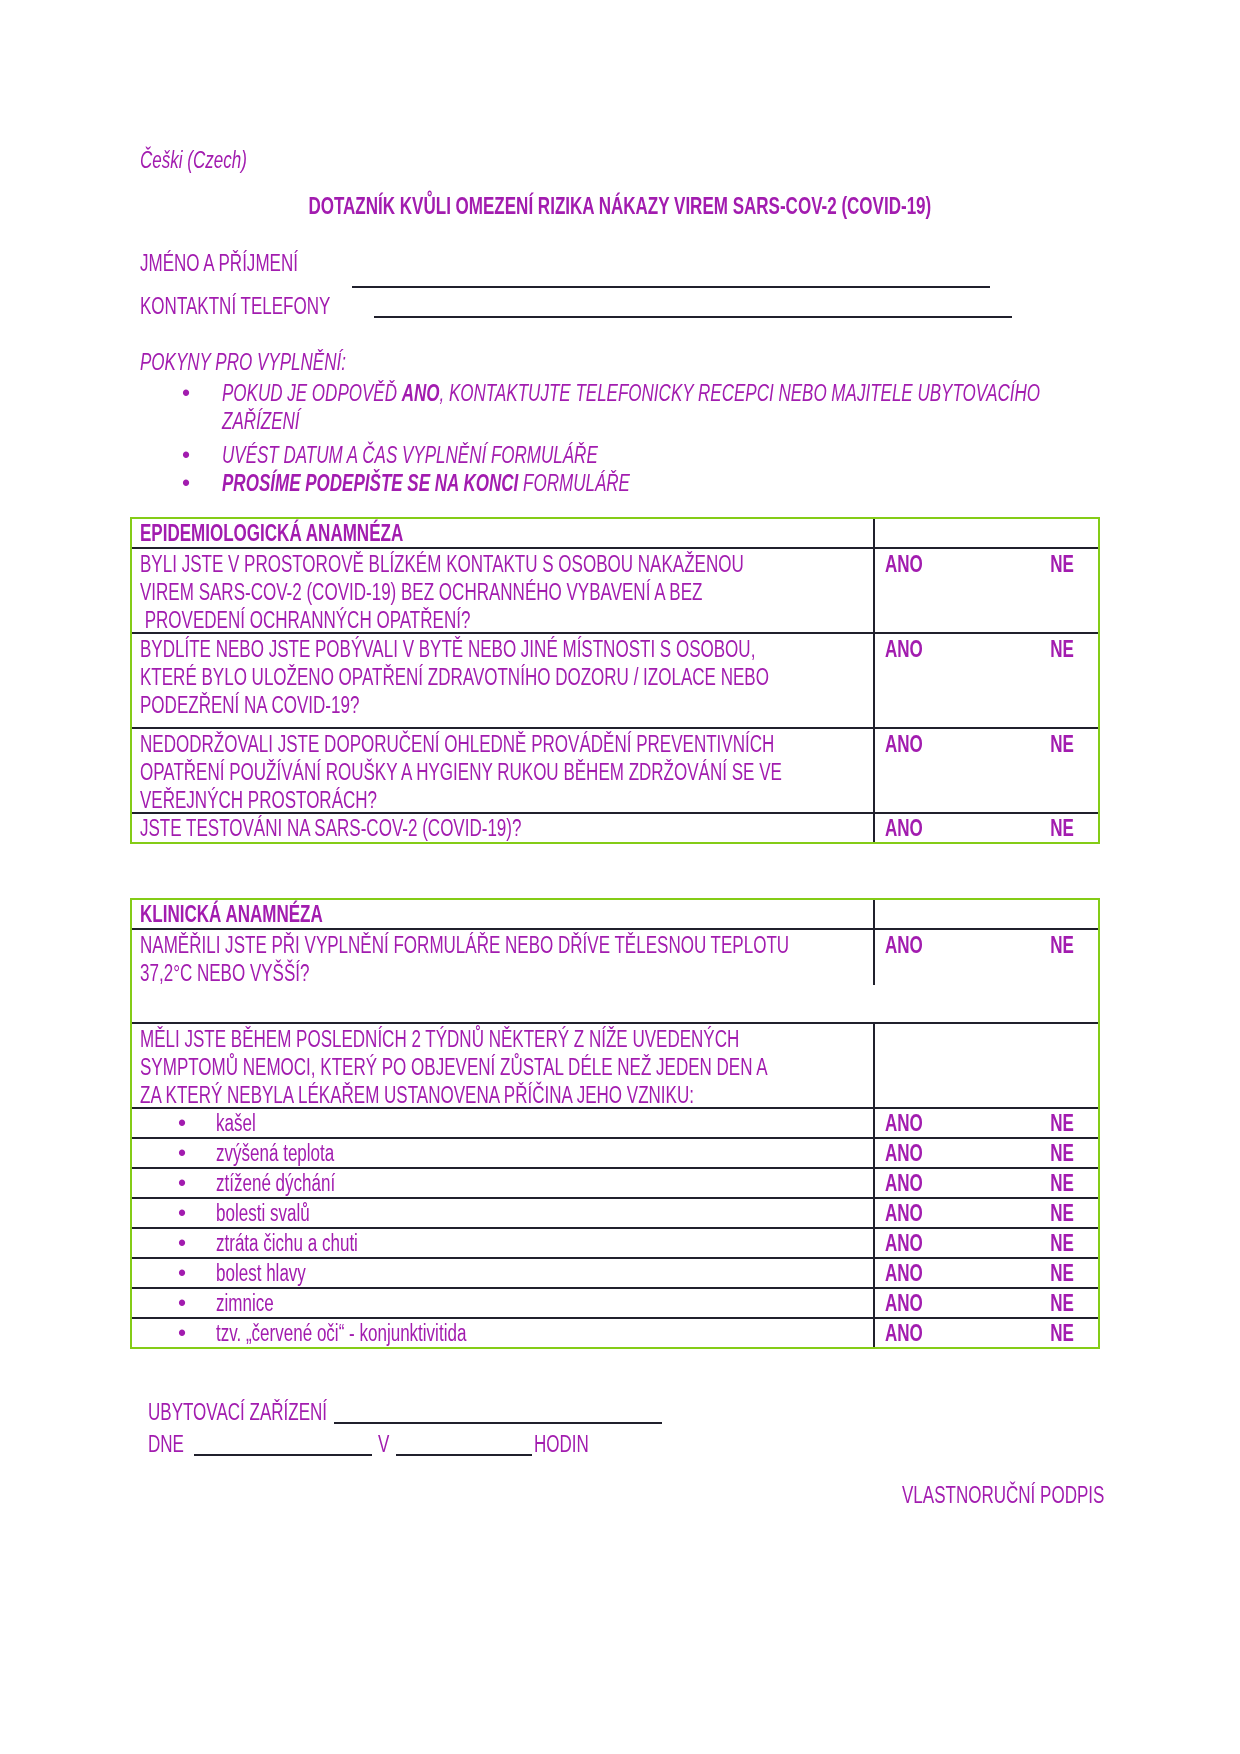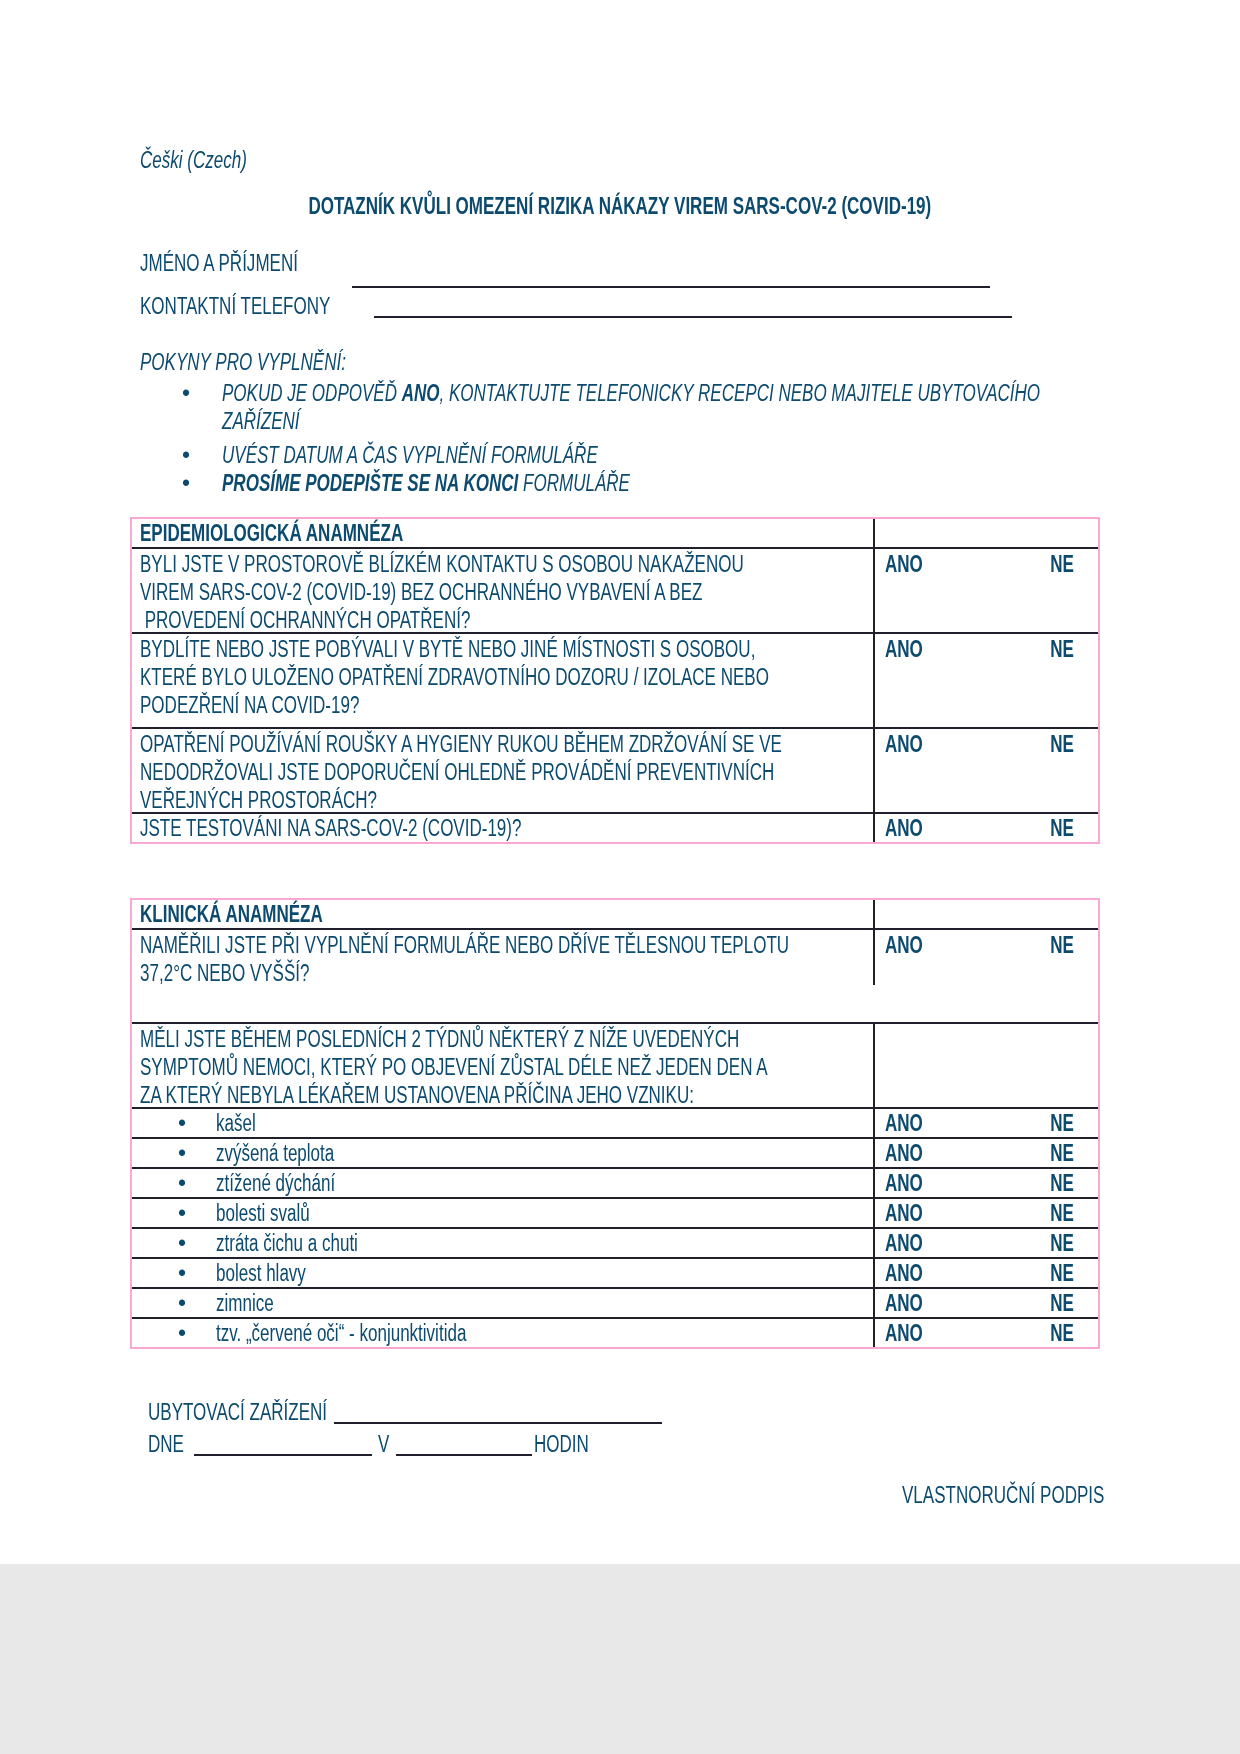--- a/index.html
+++ b/index.html
@@ -1,30 +1,30 @@
 <!DOCTYPE html>
 <html><head>
 <meta charset="utf-8">
 <style>
   html,body{margin:0;padding:0;background:#e8e8e8;}
   .page{
-    position:relative;width:1240px;height:1564px;background:#ffffff;
-    font-family:"Liberation Sans", sans-serif;color:#0c4a6e;
+    position:relative;width:1240px;height:1754px;background:#ffffff;
+    font-family:"Liberation Sans", sans-serif;color:#a21caf;
     font-size:23px;line-height:28px;overflow:hidden;margin:0 auto;
   }
   .abs{position:absolute;}
   .cond,.cond-c,.cond-r{display:inline-block;white-space:pre;transform:scaleX(0.74);}
   .cond{transform-origin:0 50%;}
   .cond-c{transform-origin:50% 50%;}
   .cond-r{transform-origin:100% 50%;}
   .b{font-weight:700;}
   .i{font-style:italic;}
   .title-wrap{left:0;top:192px;width:1240px;text-align:center;}
   .fline{position:absolute;height:0;border-bottom:2px solid #20202c;}
-  .tbl{position:absolute;left:130px;width:966px;border:2px solid #f9a8d4;}
+  .tbl{position:absolute;left:130px;width:966px;border:2px solid #84cc16;}
   .row{display:flex;border-top:2px solid #20202c;box-sizing:border-box;}
   .row.first{border-top:none;}
   .qcell{flex:1 1 auto;padding:1px 0 0 8px;box-sizing:border-box;overflow:hidden;}
   .acell{flex:0 0 225px;border-left:2px solid #20202c;box-sizing:border-box;
          display:flex;justify-content:space-between;align-items:flex-start;
          padding:1px 24px 0 10px;}
   .acell.mid{align-items:center;padding-top:0;}
   .hrow .qcell{display:flex;align-items:center;padding-top:0;}
   .symcell{flex:1 1 auto;display:flex;align-items:center;box-sizing:border-box;overflow:hidden;}
   .symbullet{margin-left:46px;}
@@ -104,22 +104,22 @@
         <div class="qline"><span class="cond">PODEZŘENÍ NA COVID-19?</span></div>
       </div>
       <div class="acell">
         <span class="cond b">ANO</span>
         <span class="cond-r b">NE</span>
       </div>
     </div>
 
     <div class="row" style="height:85px;">
       <div class="qcell">
+        <div class="qline"><span class="cond">NEDODRŽOVALI JSTE DOPORUČENÍ OHLEDNĚ PROVÁDĚNÍ PREVENTIVNÍCH</span></div>
         <div class="qline"><span class="cond">OPATŘENÍ POUŽÍVÁNÍ ROUŠKY A HYGIENY RUKOU BĚHEM ZDRŽOVÁNÍ SE VE</span></div>
-        <div class="qline"><span class="cond">NEDODRŽOVALI JSTE DOPORUČENÍ OHLEDNĚ PROVÁDĚNÍ PREVENTIVNÍCH</span></div>
         <div class="qline"><span class="cond">VEŘEJNÝCH PROSTORÁCH?</span></div>
       </div>
       <div class="acell">
         <span class="cond b">ANO</span>
         <span class="cond-r b">NE</span>
       </div>
     </div>
 
     <div class="row" style="height:30px;">
       <div class="qcell" style="display:flex;align-items:center;padding-top:0;">

